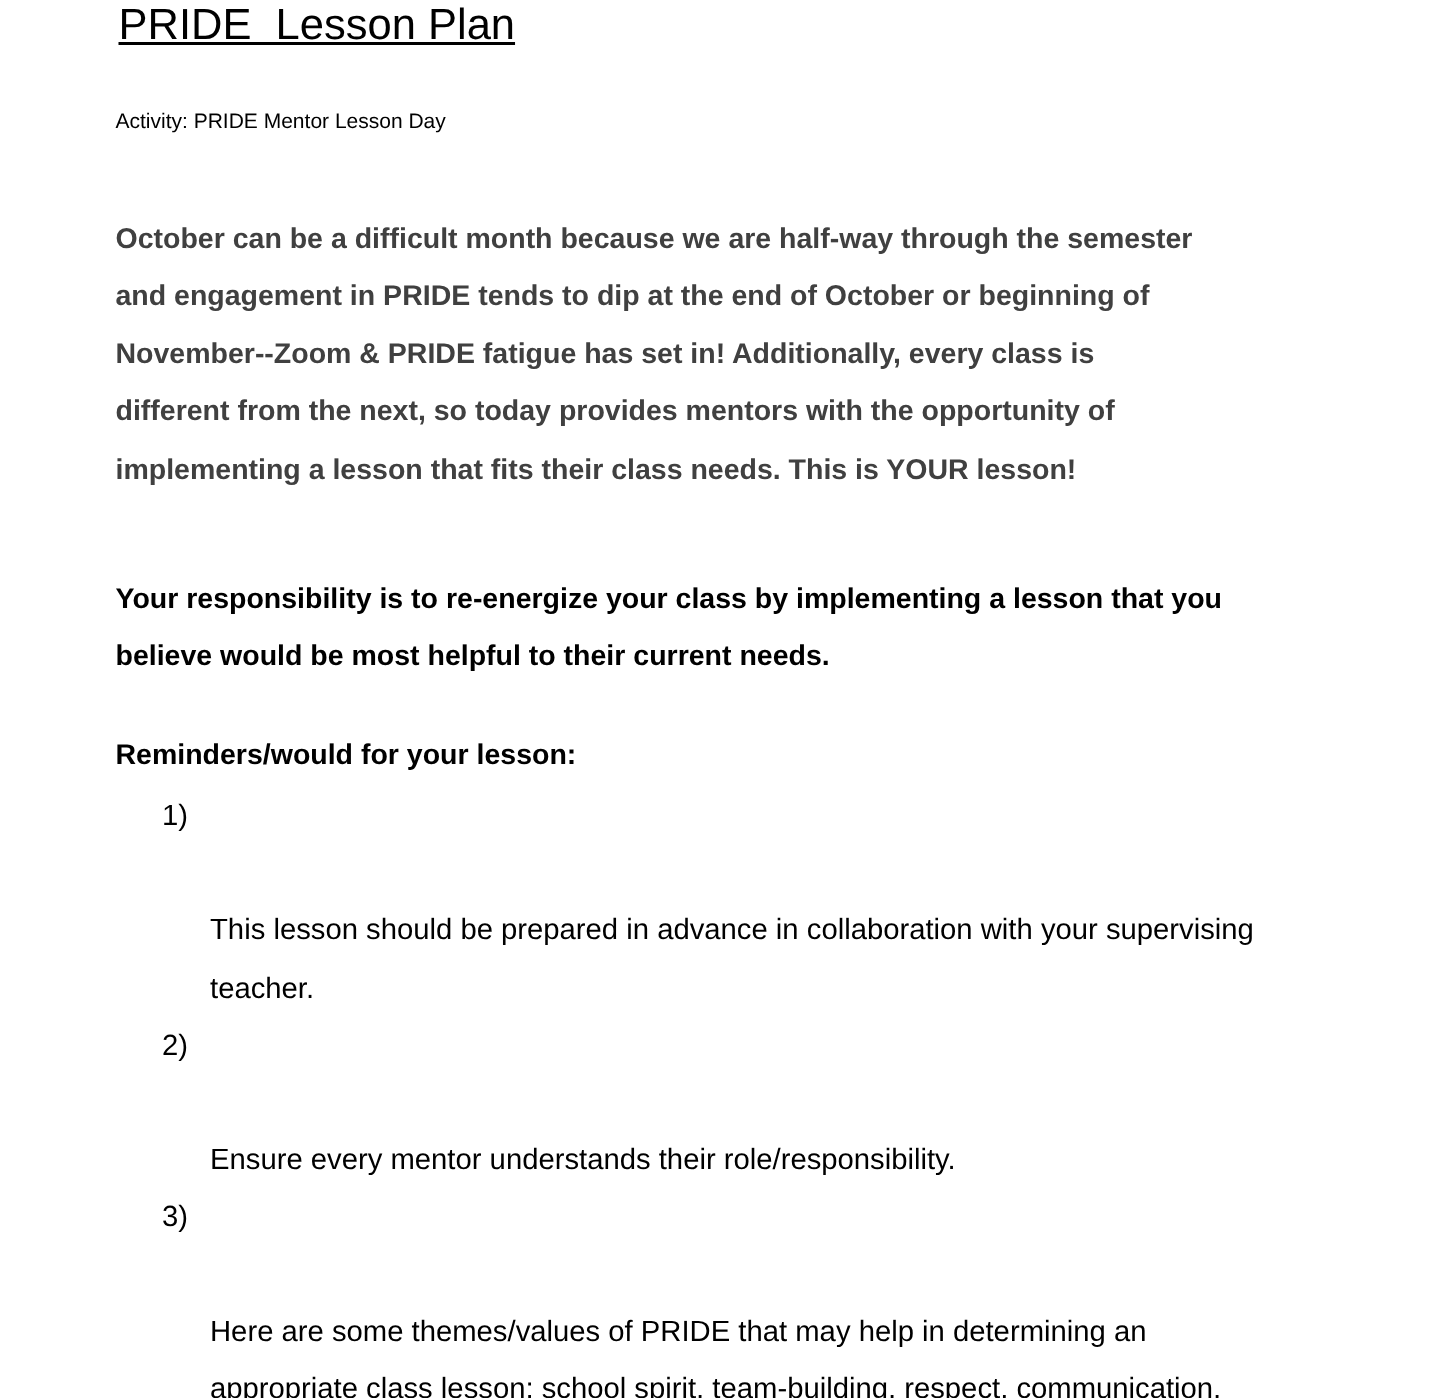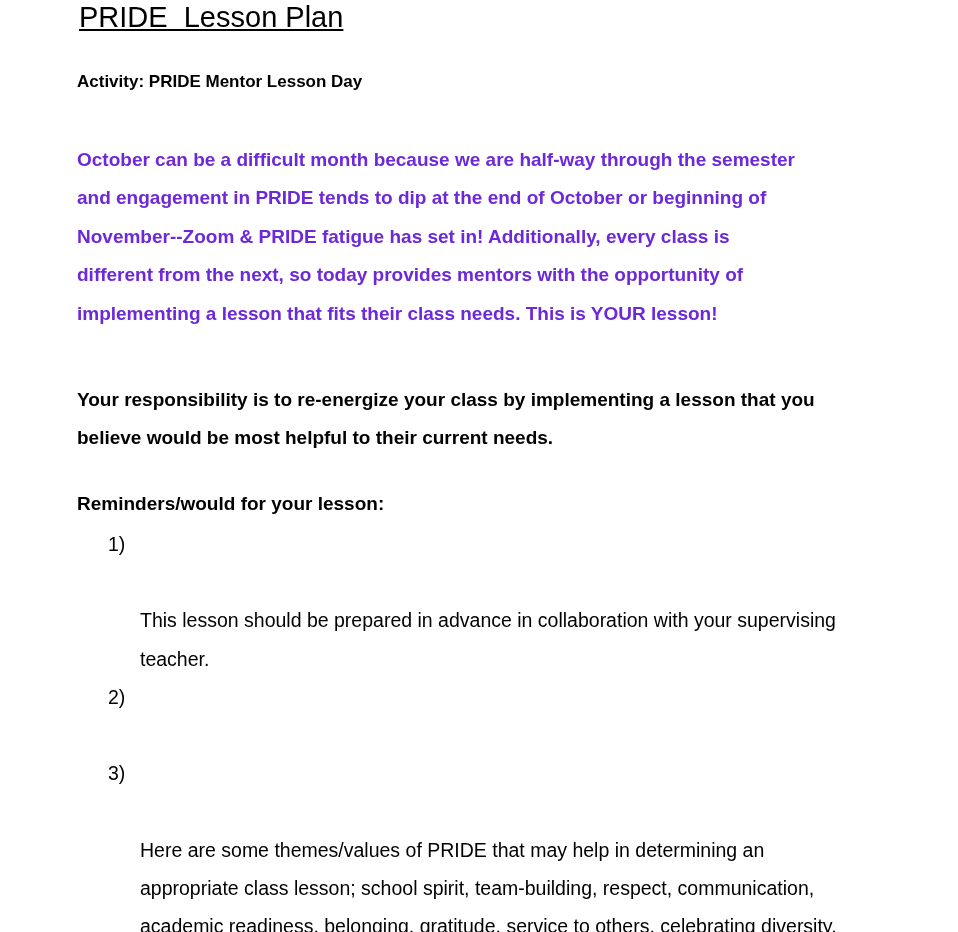--- a/index.html
+++ b/index.html
@@ -29,22 +29,22 @@
       font-weight: normal;
       margin: 0;
       white-space: pre;
       letter-spacing: 0px;
       text-decoration: underline;
     }
     .activity {
       position: absolute;
       left: 0;
       top: 72px;
-      font-size: 17px;
-      font-weight: bold;
+      font-size: 14px;
+      font-weight: normal;
       margin: 0;
       text-align: right;
     }
     .intro {
       position: absolute;
       left: 0;
       top: 141px;
       width: 830px;
       font-size: 19px;
       font-weight: bold;
@@ -93,36 +93,37 @@
       left: 0;
       top: 0;
     }
   </style>
 </head>
 <body>
 
 <div class="page">
   <h1 class="title">PRIDE  Lesson Plan</h1>
   <p class="activity">Activity: PRIDE Mentor Lesson Day</p>
-  <p class="intro" style="color: #6d28d9;">October can be a difficult month because we are half-way through the semester
+  <p class="intro" style="color: #404040;">October can be a difficult month because we are half-way through the semester
 and engagement in PRIDE tends to dip at the end of October or beginning of
 November--Zoom &amp; PRIDE fatigue has set in!  Additionally, every class is
 different from the next, so today provides mentors with the opportunity of
 implementing a lesson that fits their class needs. This is YOUR lesson!</p>
   <p class="responsibility">Your responsibility is to re-energize your class by implementing a lesson that you
 believe would be most helpful to their current needs.</p>
   <p class="reminders-heading">Reminders/would for your lesson:</p>
   <ol class="tips">
     <li class="tip">
       <span class="tip-num">1)</span>
       <span>This lesson should be prepared in advance in collaboration with your supervising
 teacher.</span>
     </li>
     <li class="tip">
       <span class="tip-num">2)</span>
+      <span>Ensure every mentor understands their role/responsibility.</span>
     </li>
     <li class="tip">
       <span class="tip-num">3)</span>
       <span>Here are some themes/values of PRIDE that may help in determining an
 appropriate class lesson; school spirit, team-building, respect, communication,
 academic readiness, belonging, gratitude, service to others, celebrating diversity,
 acknowledging growth.</span>
     </li>
 
   </ol>

